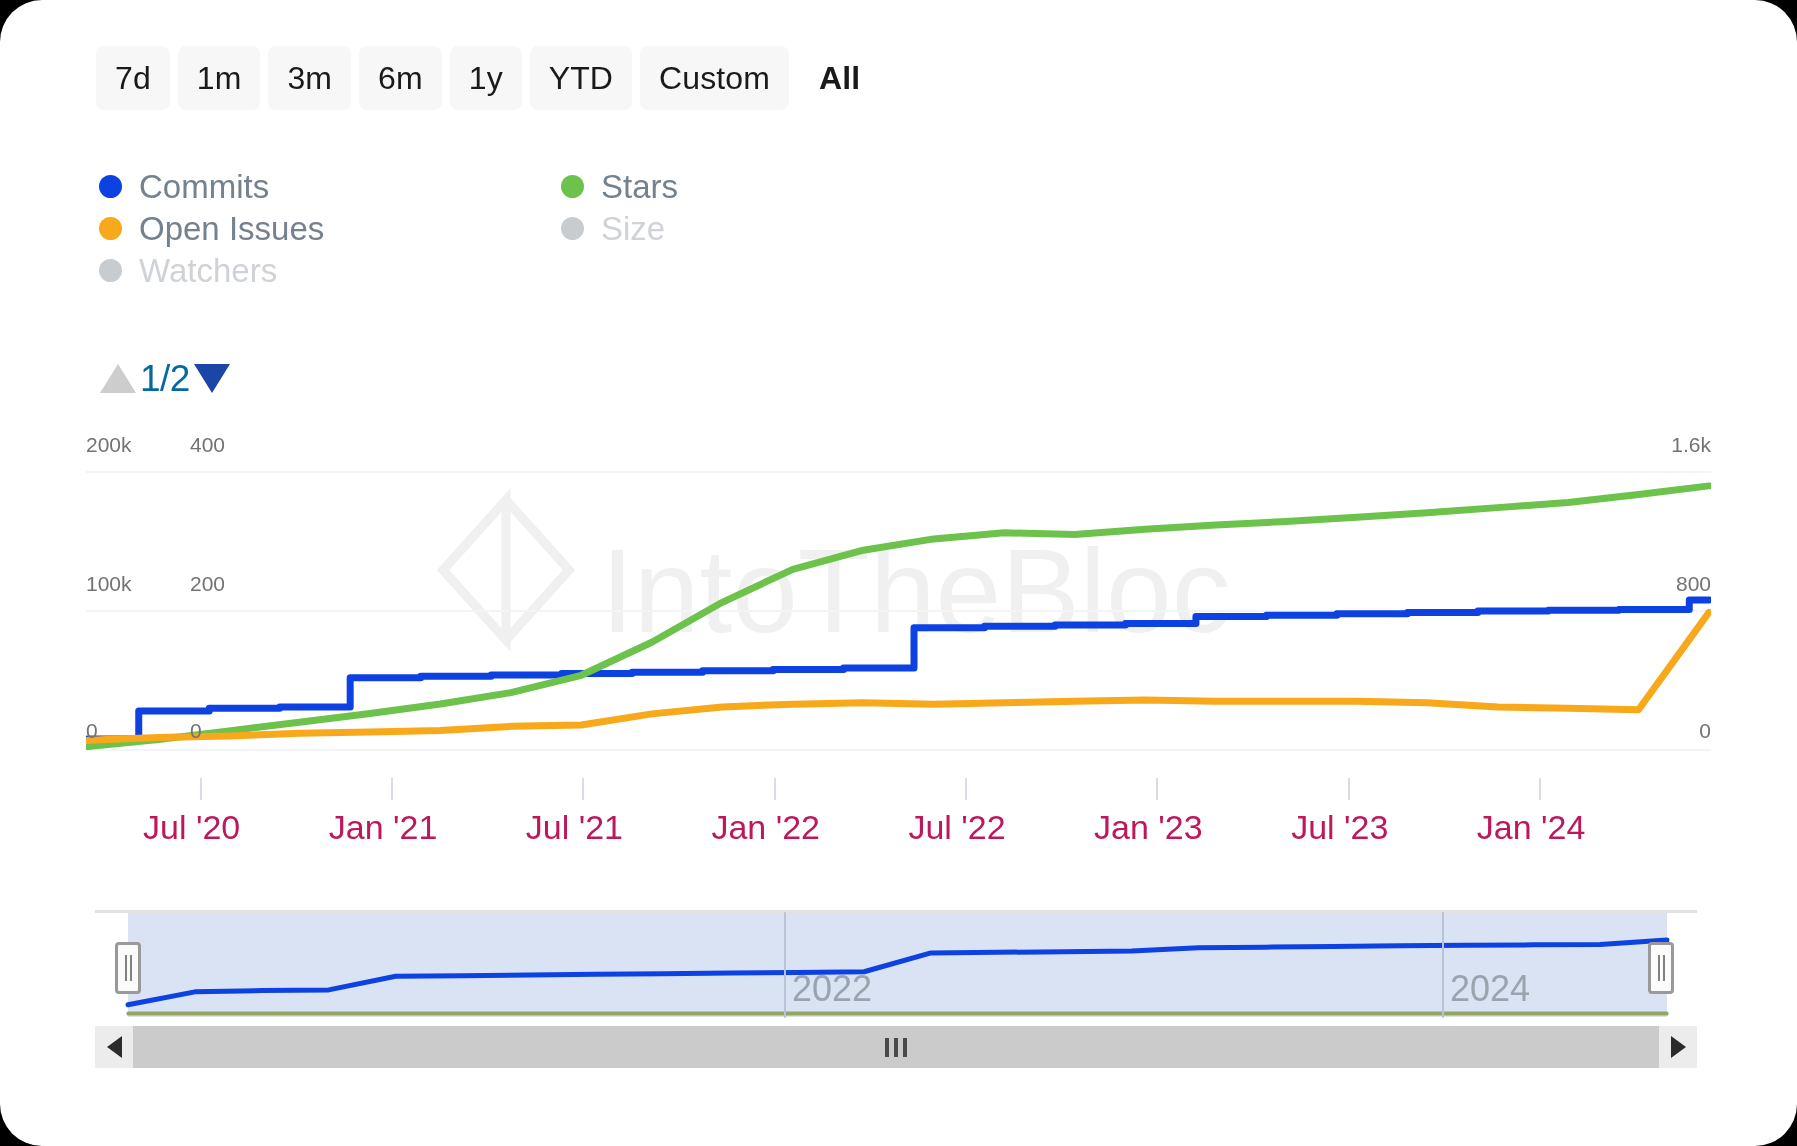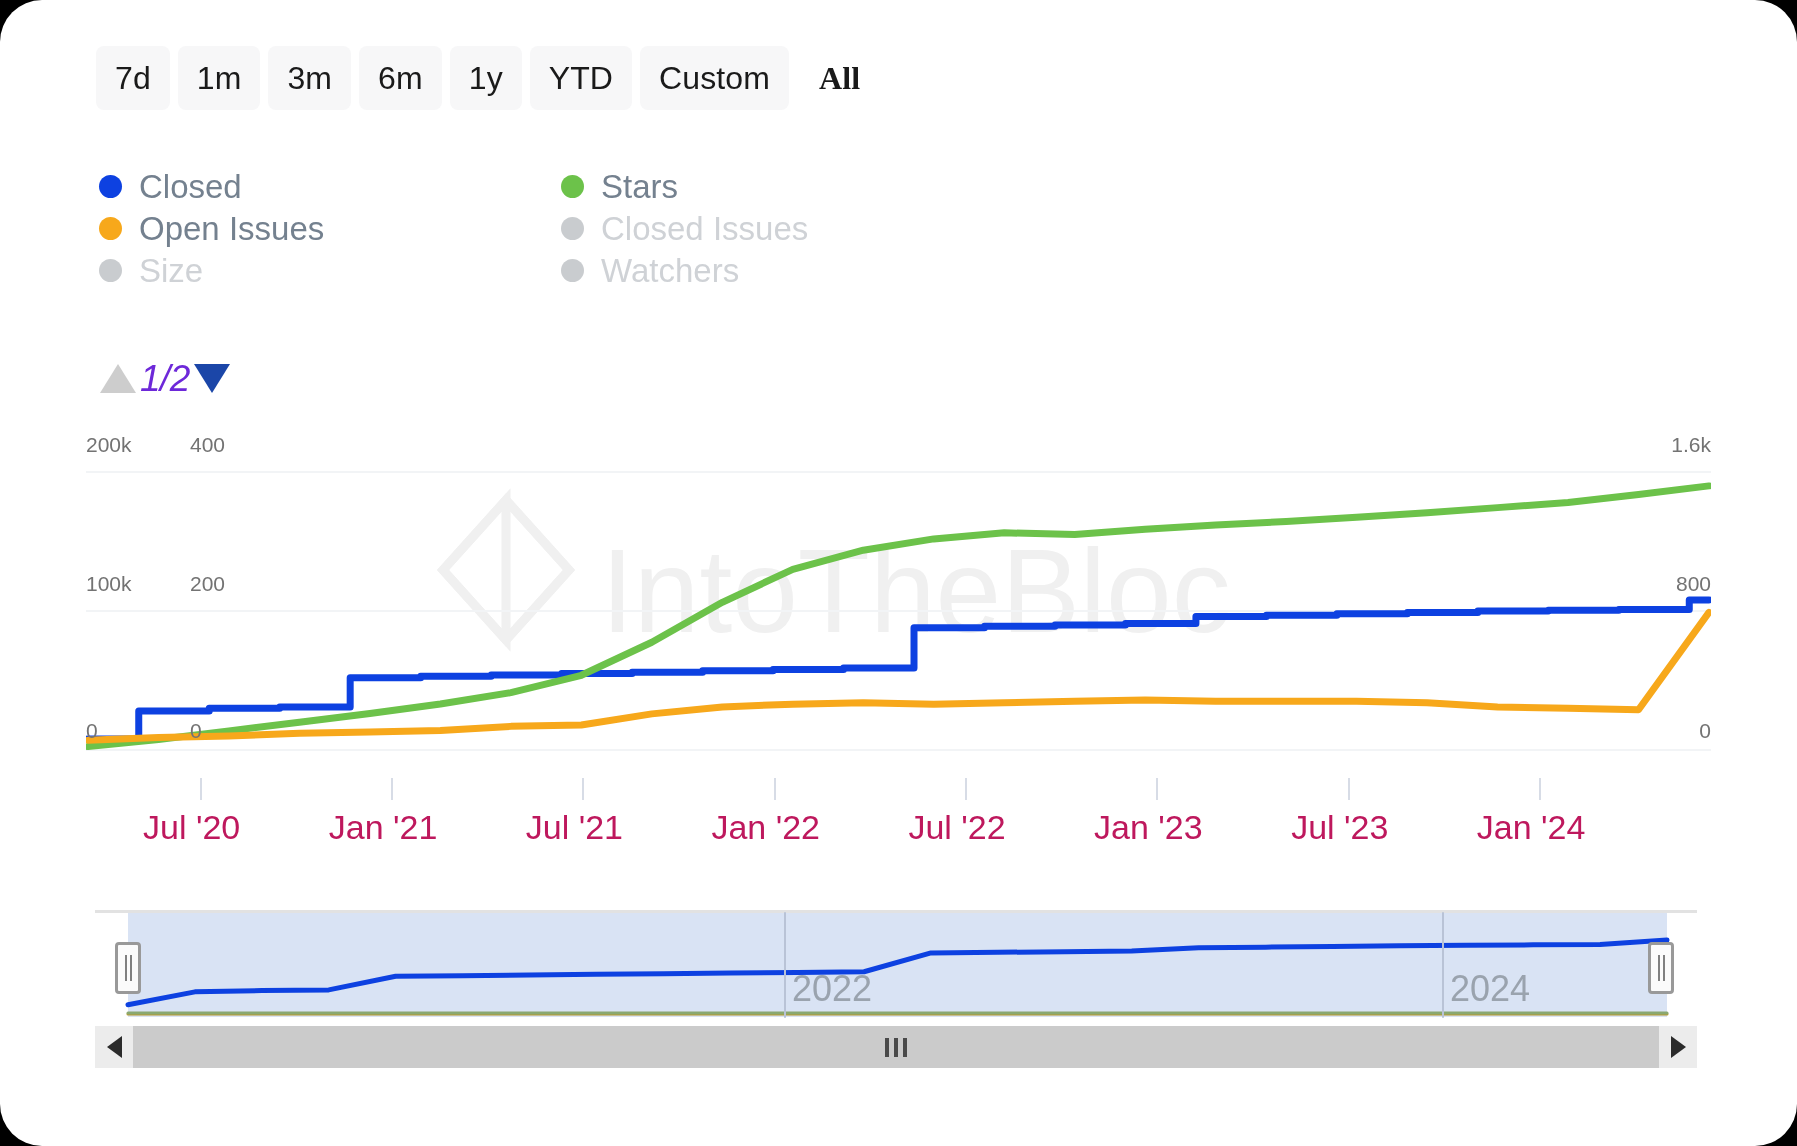--- a/index.html
+++ b/index.html
@@ -37,21 +37,20 @@
     padding: 16px 19px;
     cursor: pointer;
     white-space: nowrap;
     letter-spacing: 0.1px;
   }
   .range-btn.selected {
     background: transparent;
     font-weight: bold;
     padding-left: 22px;
     padding-right: 22px;
-    font-family: Liberation Serif, serif;
   }
 
   
   #legend {
     position: absolute;
     left: 99px; top: 165px;
     width: 1000px;
     display: grid;
     grid-template-columns: 462px auto;
     grid-auto-rows: 42px;
@@ -90,25 +89,24 @@
   .tri {
     width: 0; height: 0;
     border-left: 18px solid transparent;
     border-right: 18px solid transparent;
     cursor: pointer;
   }
   .tri-up { border-bottom: 29px solid #cdcdcd; }
   .tri-down { border-top: 29px solid #1b46a8; }
   #page-label {
     font-size: 37px;
-    color: #6d28d9;
+    color: #0369a1;
     line-height: 1;
     padding: 0 2px;
     letter-spacing: -0.5px;
-    font-style: italic;
   }
 
   
   #chart-area {
     position: absolute;
     left: 86px; top: 450px;
     width: 1625px; height: 325px;
   }
   .axis-label {
     position: absolute;
@@ -249,33 +247,29 @@
       <button class="range-btn">6m</button>
       <button class="range-btn">1y</button>
       <button class="range-btn">YTD</button>
       <button class="range-btn">Custom</button>
       <button class="range-btn selected">All</button>
     </div>
 
   <div id="legend">
       <div class="legend-item">
         <span class="legend-dot" style="background: rgb(13, 65, 225);"></span>
-        <span class="legend-label">Closed</span>
+        <span class="legend-label">Commits</span>
       </div>
       <div class="legend-item">
         <span class="legend-dot" style="background: rgb(108, 194, 74);"></span>
         <span class="legend-label">Stars</span>
       </div>
       <div class="legend-item">
         <span class="legend-dot" style="background: rgb(247, 168, 27);"></span>
         <span class="legend-label">Open Issues</span>
-      </div>
-      <div class="legend-item off">
-        <span class="legend-dot" style="background: rgb(201, 204, 207);"></span>
-        <span class="legend-label">Closed Issues</span>
       </div>
       <div class="legend-item off">
         <span class="legend-dot" style="background: rgb(201, 204, 207);"></span>
         <span class="legend-label">Size</span>
       </div>
       <div class="legend-item off">
         <span class="legend-dot" style="background: rgb(201, 204, 207);"></span>
         <span class="legend-label">Watchers</span>
       </div>
     </div>

